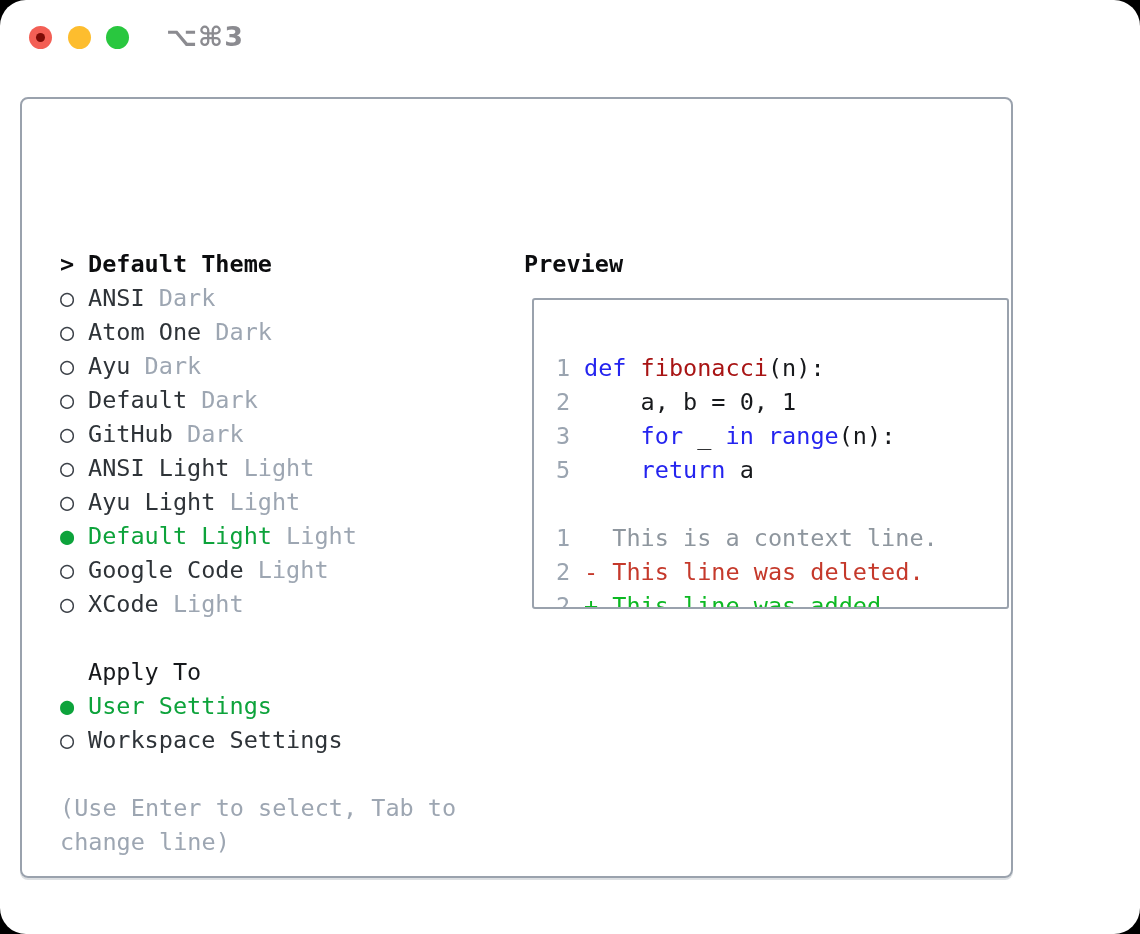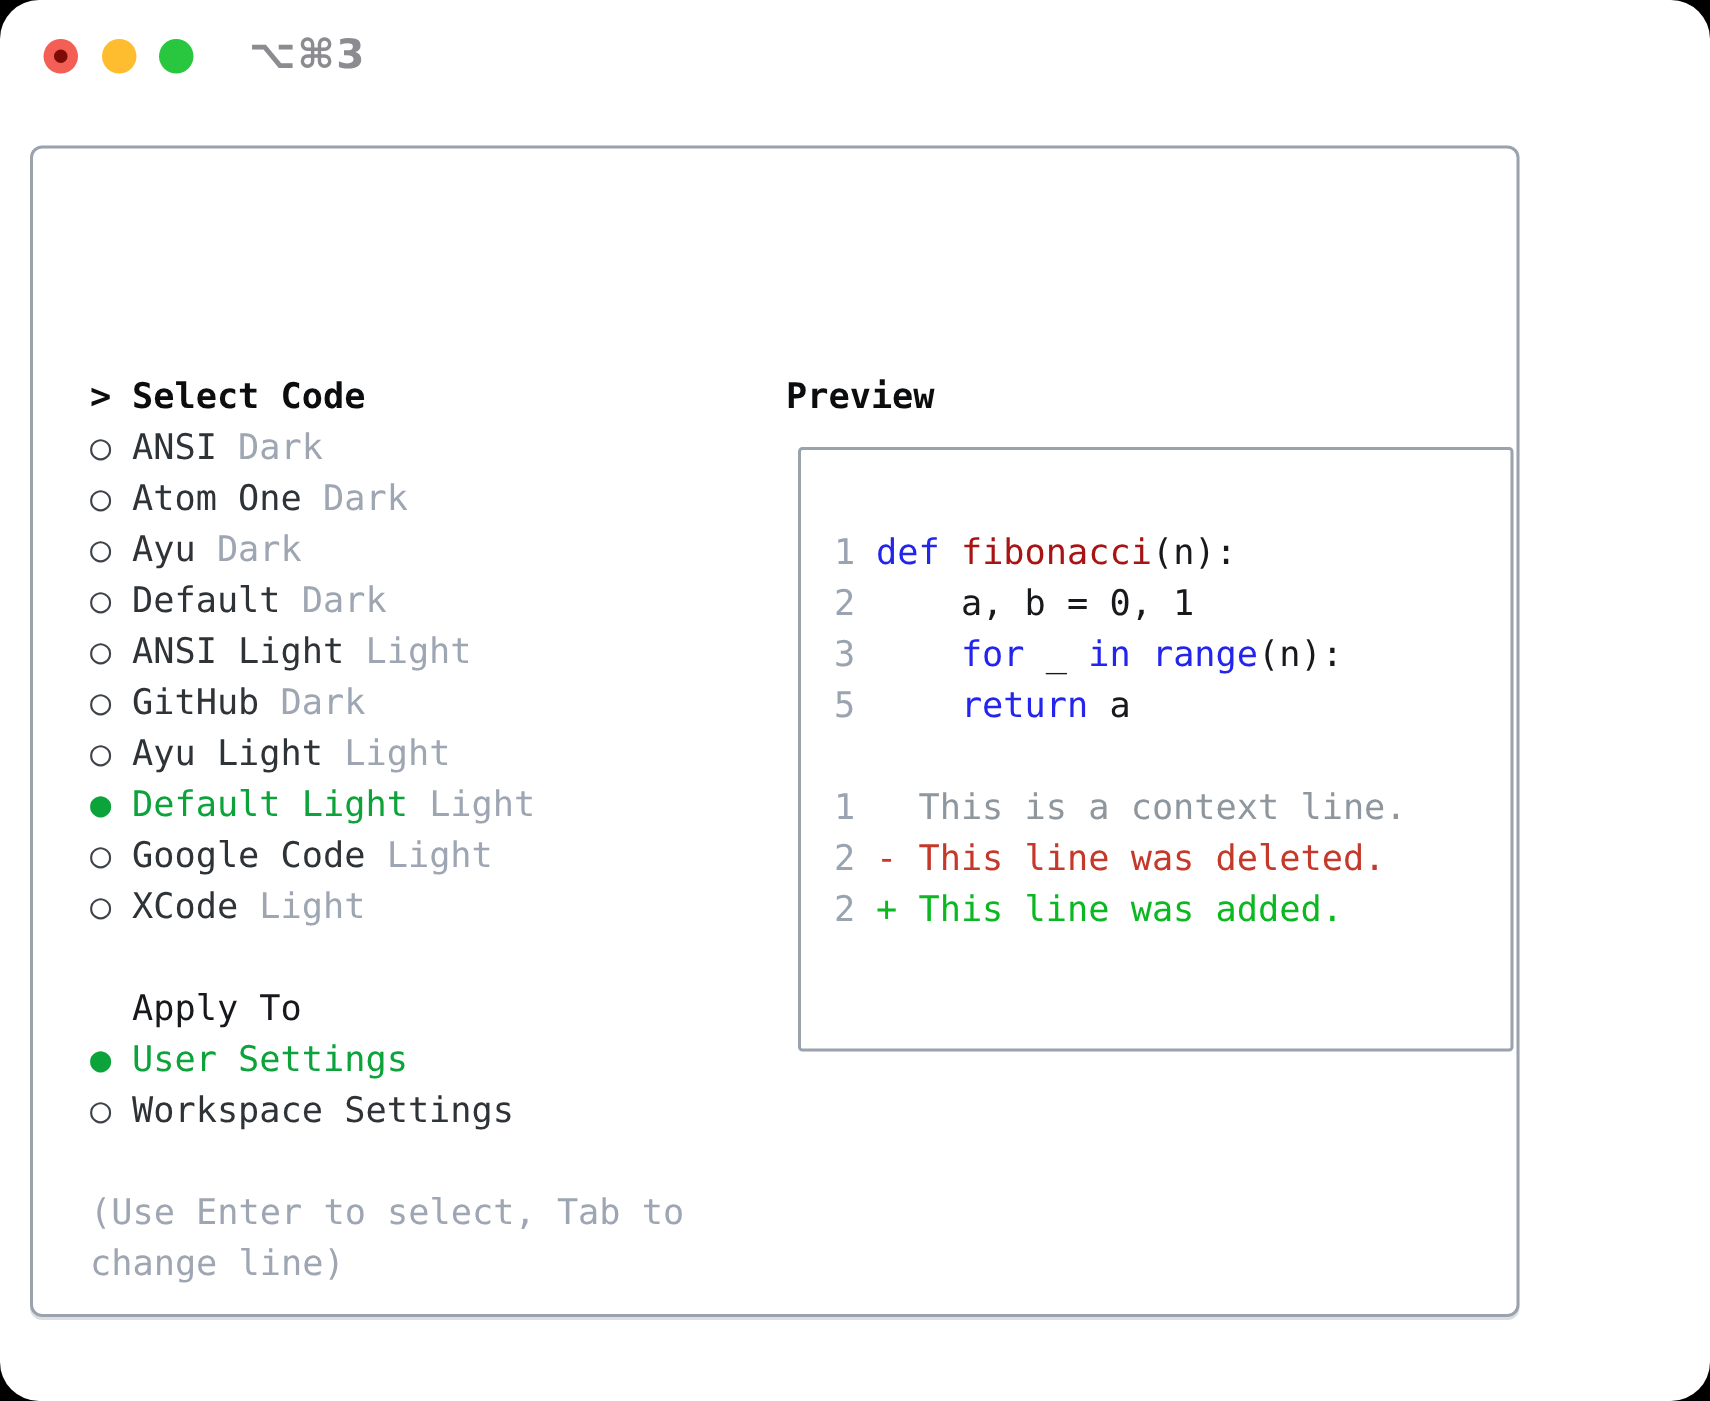--- a/index.html
+++ b/index.html
@@ -42,21 +42,21 @@
   .theme-row.selected .tname, .theme-row.selected .marker,
   .apply-row.selected .aname, .apply-row.selected .marker { color:var(--sel-green); }
   .apply-block { margin-top:34px; }
   .help-block { margin-top:34px; color:var(--dim); }
   
   .preview-title {
     position:absolute; left:502px; top:148px; height:34px; line-height:34px;
     font-size:23.5px; font-weight:bold; color:#0c0d0f;
   }
   .preview-box {
-    position:absolute; left:510px; top:199px; width:477px; height:403px;
+    position:absolute; left:510px; top:199px; width:477px; height:311px;
     border:2px solid var(--border-gray); border-radius:3px; box-sizing:border-box;
     padding:51px 0 0 22px; font-size:23.5px; line-height:34px; overflow:hidden;
   }
   .pline { height:34px; white-space:pre; }
   .lnum { display:inline-block; width:28px; color:var(--lnum); }
   .diff-block { margin-top:34px; }
   .tk-plain    { color:#17191c; }
   .tk-keyword  { color:var(--kw); }
   .tk-function { color:var(--fn); }
   .tk-context  { color:var(--ctx); }
@@ -69,29 +69,29 @@
 <div class="window">
 
   <div class="traffic-light tl-close"></div>
   <div class="traffic-light tl-min"></div>
   <div class="traffic-light tl-zoom"></div>
   <div class="window-title">⌥⌘3</div>
 
   <div class="panel">
 
     <div class="left-col">
-      <div class="row header-row"><span class="marker">&gt;</span><span>Select Code</span></div>
+      <div class="row header-row"><span class="marker">&gt;</span><span>Default Theme</span></div>
 
       <div>
           <div class="row theme-row"><span class="marker">○</span><span class="tname">ANSI</span><span class="tvariant"> Dark</span></div>
           <div class="row theme-row"><span class="marker">○</span><span class="tname">Atom One</span><span class="tvariant"> Dark</span></div>
           <div class="row theme-row"><span class="marker">○</span><span class="tname">Ayu</span><span class="tvariant"> Dark</span></div>
           <div class="row theme-row"><span class="marker">○</span><span class="tname">Default</span><span class="tvariant"> Dark</span></div>
+          <div class="row theme-row"><span class="marker">○</span><span class="tname">GitHub</span><span class="tvariant"> Dark</span></div>
           <div class="row theme-row"><span class="marker">○</span><span class="tname">ANSI Light</span><span class="tvariant"> Light</span></div>
-          <div class="row theme-row"><span class="marker">○</span><span class="tname">GitHub</span><span class="tvariant"> Dark</span></div>
           <div class="row theme-row"><span class="marker">○</span><span class="tname">Ayu Light</span><span class="tvariant"> Light</span></div>
           <div class="row theme-row selected"><span class="marker">●</span><span class="tname">Default Light</span><span class="tvariant"> Light</span></div>
           <div class="row theme-row"><span class="marker">○</span><span class="tname">Google Code</span><span class="tvariant"> Light</span></div>
           <div class="row theme-row"><span class="marker">○</span><span class="tname">XCode</span><span class="tvariant"> Light</span></div>
         </div>
 
       <div class="apply-block">
         <div class="row subheader-row"><span class="marker"></span><span>Apply To</span></div>
         <div>
             <div class="row apply-row selected"><span class="marker">●</span><span class="aname">User Settings</span></div>

